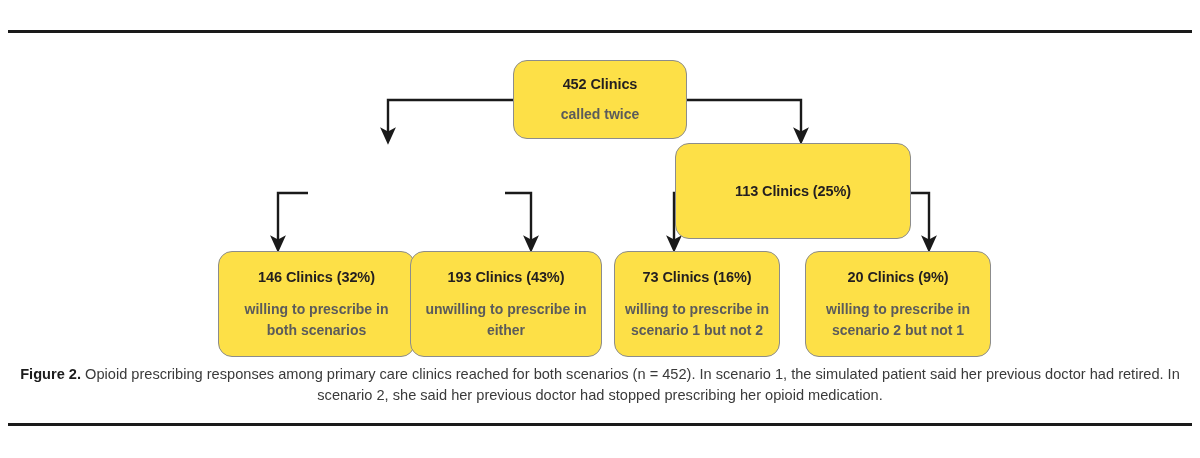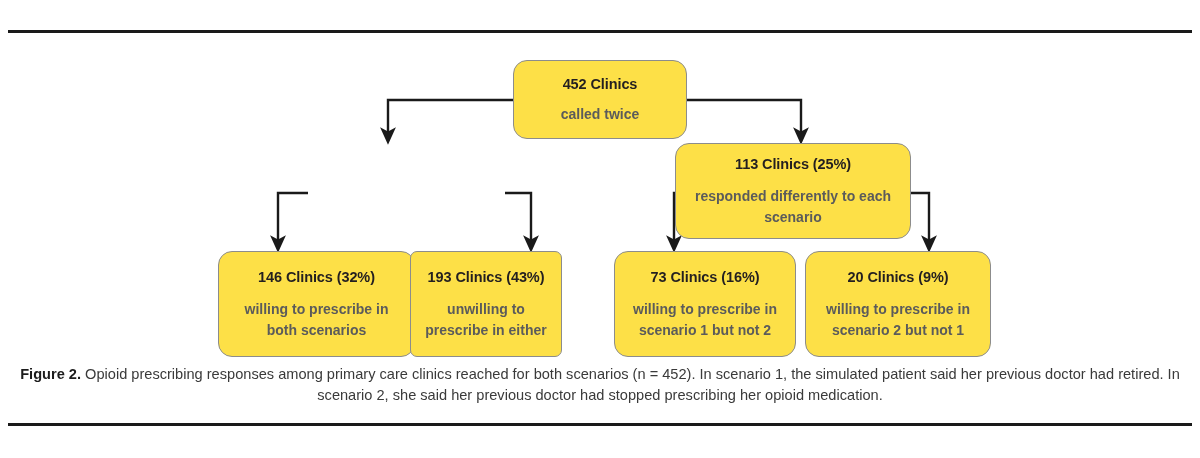--- a/index.html
+++ b/index.html
@@ -76,22 +76,22 @@
   }
   .node.root .n-body { margin-top: 11px; }
 
   
   .n-root  { left: 513px; top: 20px;  width: 174px; height: 79px; }
   
   .n-same  { left: 308px; top: 103px; width: 197px; height: 96px; }
   .n-diff  { left: 675px; top: 103px; width: 236px; height: 96px; }
   
   .n-b1 { left: 218px; top: 211px; width: 197px; height: 106px; }
-  .n-b2 { left: 410px; top: 211px; width: 152px; height: 106px; border-radius: 7px; }
-  .n-b3 { left: 614px; top: 211px; width: 182px; height: 106px; }
+  .n-b2 { left: 410px; top: 211px; width: 192px; height: 106px; }
+  .n-b3 { left: 614px; top: 211px; width: 166px; height: 106px; }
   .n-b4 { left: 805px; top: 211px; width: 186px; height: 106px; }
 
   
   .caption {
     position: absolute;
     left: 8px;
     top: 364px;
     width: 1184px;
     font-size: 14.6px;
     line-height: 1.42;
@@ -133,21 +133,20 @@
     </svg>
 
     <div class="node root n-root">
       <div class="n-head">452 Clinics</div>
       <div class="n-body">called twice</div>
     </div>
 
 
     <div class="node n-diff">
       <div class="n-head">113 Clinics (25%)</div>
-      <div class="n-body">responded differently to each scenario</div>
     </div>
 
     <div class="node n-b1">
       <div class="n-head">146 Clinics (32%)</div>
       <div class="n-body">willing to prescribe in both scenarios</div>
     </div>
 
     <div class="node n-b2">
       <div class="n-head">193 Clinics (43%)</div>
       <div class="n-body">unwilling to prescribe in either</div>

